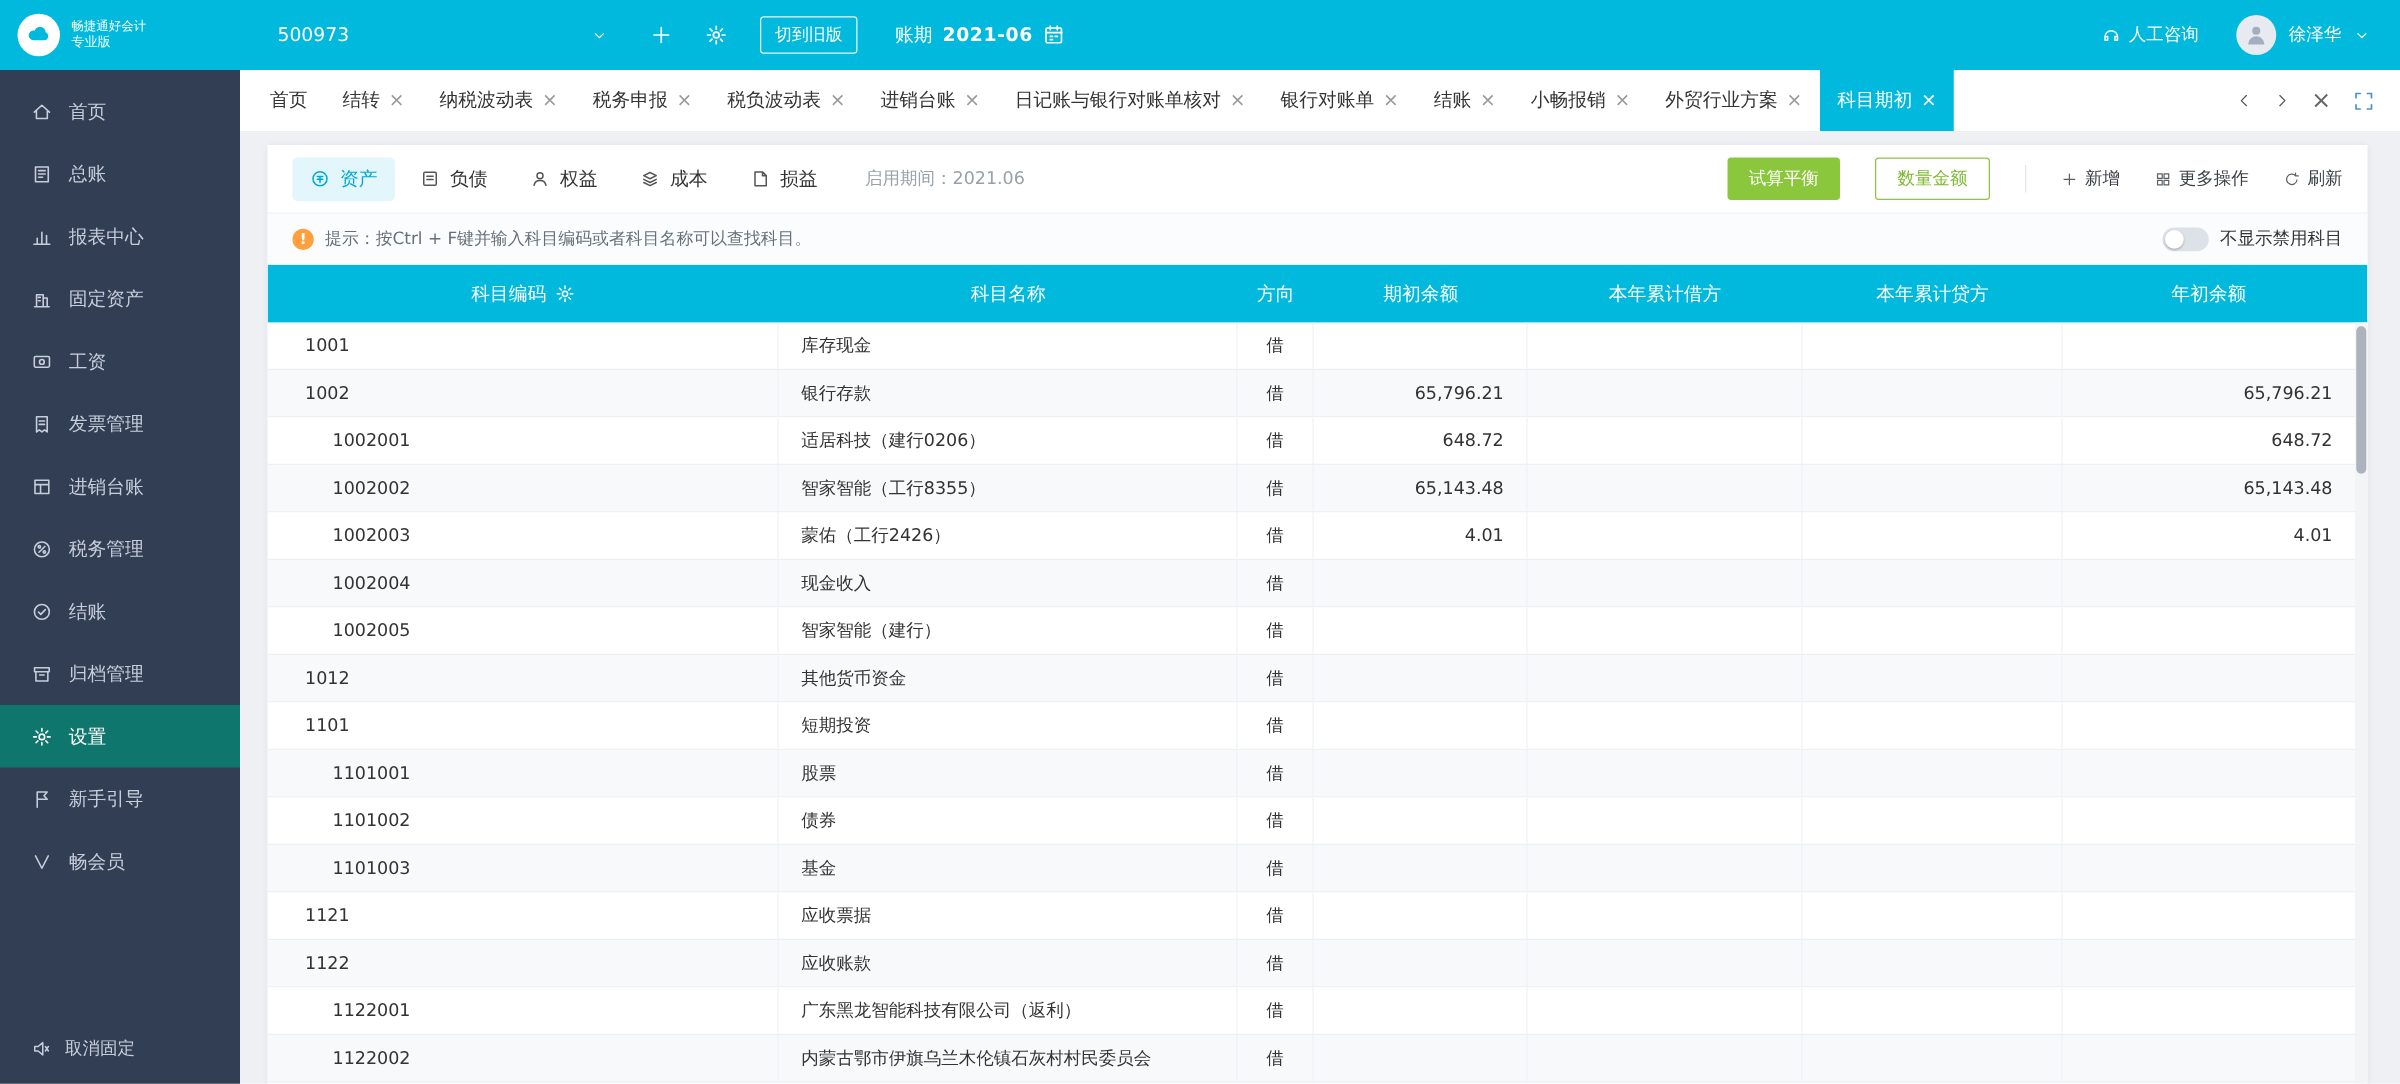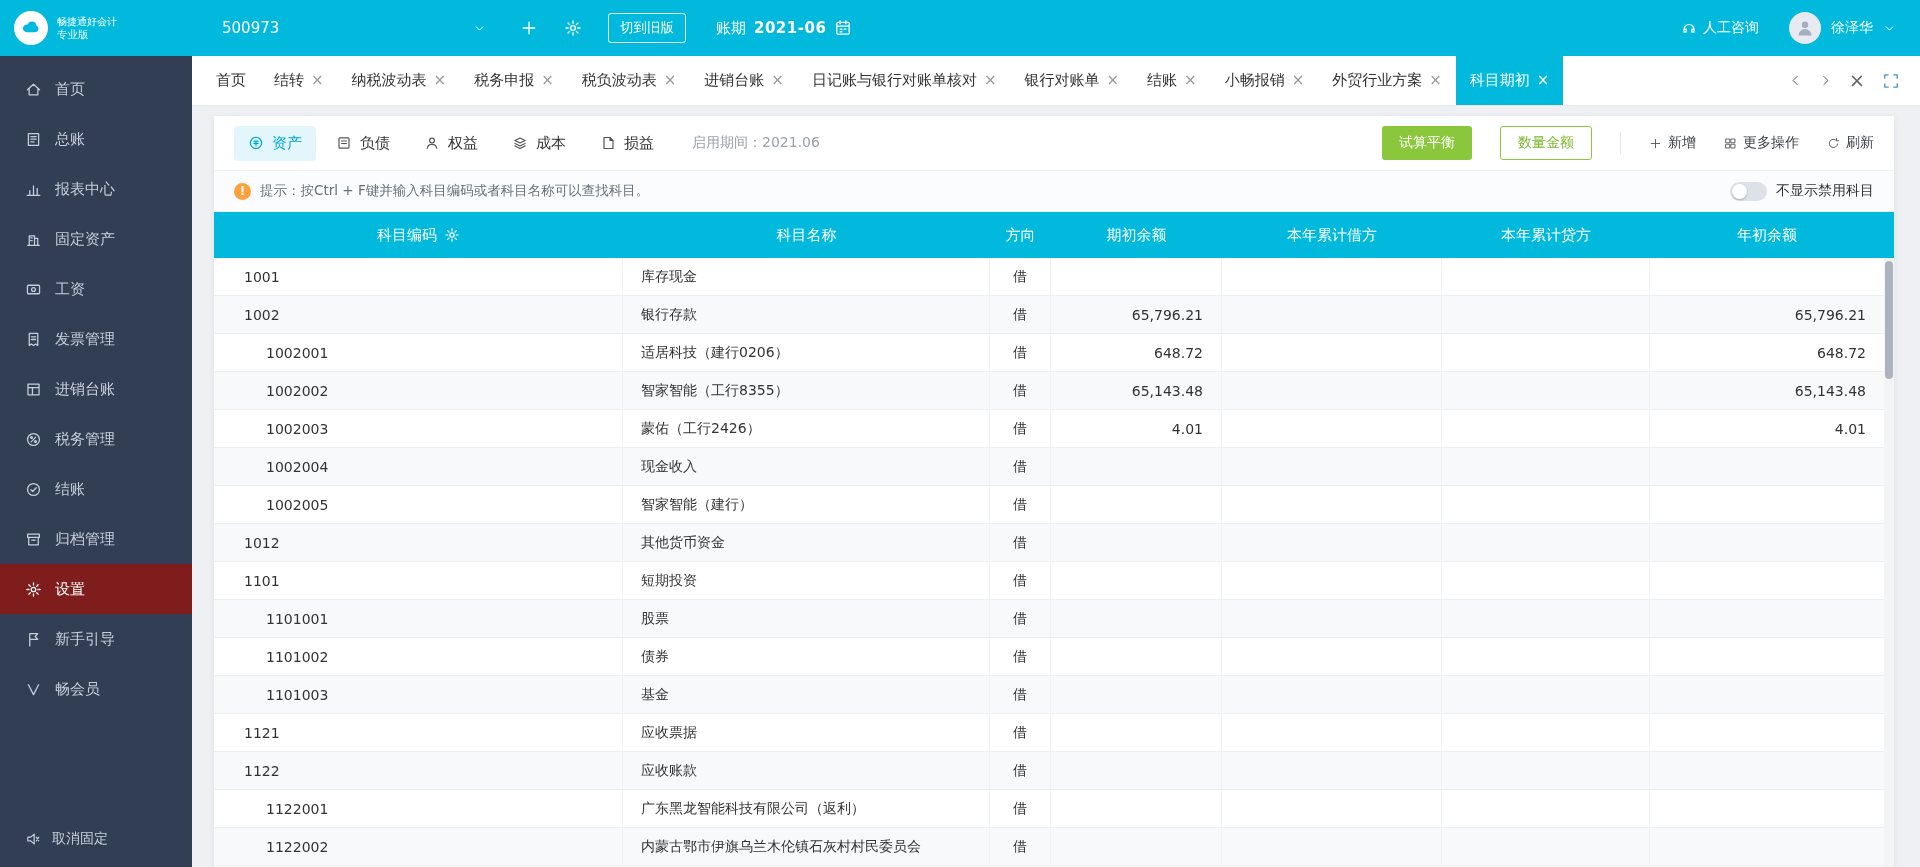--- a/index.html
+++ b/index.html
@@ -28,21 +28,21 @@
 .support{display:flex;align-items:center;gap:6px;font-size:14px;margin-right:20px}
 .avatar{width:32px;height:32px;border-radius:50%;background:#e7ebf1;color:#a3aebe;display:flex;align-items:center;justify-content:center;overflow:hidden}
 .avatar .icon{width:20px;height:20px}
 .username{font-size:14px}
 
 
 .sidebar{position:absolute;top:56px;left:0;width:192px;height:811px;background:#323e54;display:flex;flex-direction:column;z-index:4}
 .side-menu{flex:1;padding-top:8px;overflow:hidden}
 .side-item{height:50px;display:flex;align-items:center;gap:13px;padding-left:25px;color:#c7cedb;font-size:15px}
 .side-item .icon{width:17px;height:17px}
-.side-item.active{background:#7f1d1d;color:#fff}
+.side-item.active{background:#0f766e;color:#fff}
 .side-bottom{height:56px;display:flex;align-items:center;gap:11px;padding-left:25px;color:#c7cedb;font-size:14px}
 
 
 .tabbar{position:absolute;top:56px;left:192px;width:1728px;height:50px;background:#fff;border-bottom:1px solid #e7e9ec;display:flex;align-items:center;padding-left:10px;z-index:3}
 .tabs{display:flex;align-items:center;height:100%;flex:1;overflow:hidden}
 .tab{display:flex;align-items:center;gap:7px;height:100%;padding:0 14px;font-size:15px;color:#333;white-space:nowrap}
 .tab-close{color:#999;font-size:15px;line-height:1}
 .tab.active{background:#00b9dd;color:#fff}
 .tab.active .tab-close{color:#fff}
 .tab-ctrls{display:flex;align-items:center;gap:17px;padding:0 20px;color:#555}

